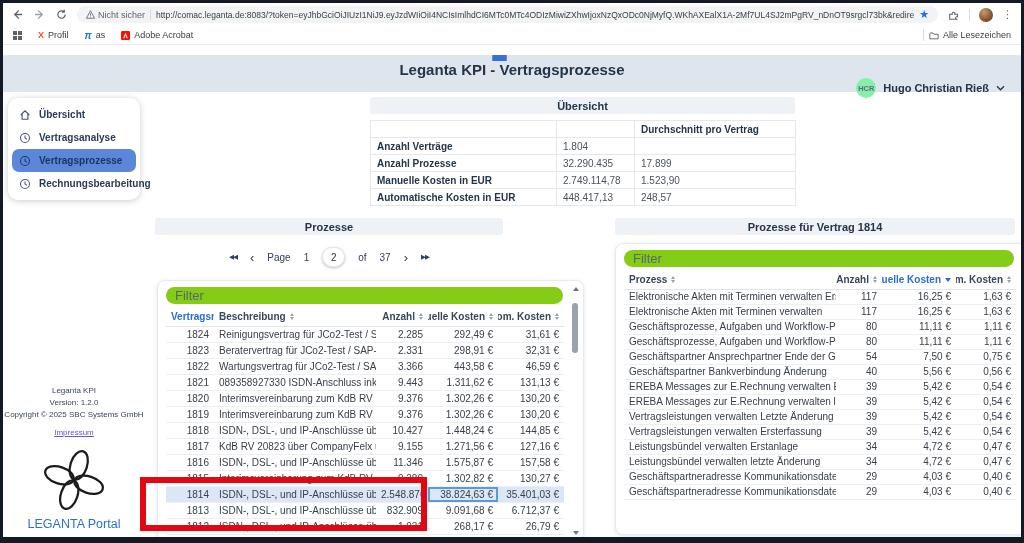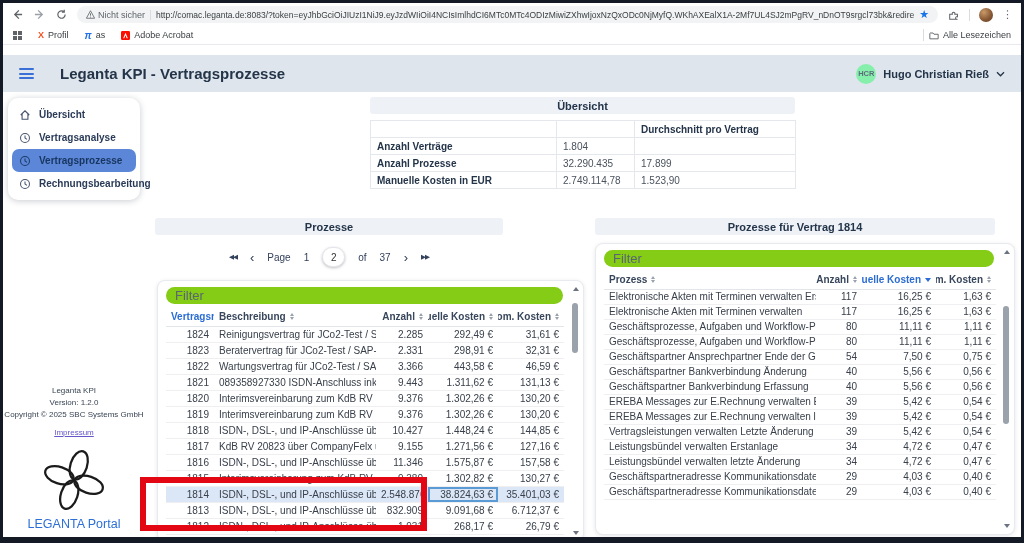--- a/index.html
+++ b/index.html
@@ -27,21 +27,21 @@
                border-bottom:1px solid #e8eaed; }
   .bm { display:flex; align-items:center; gap:4px; cursor:pointer; white-space:nowrap; }
   .apps-grid { width:9px; height:9px; display:grid; grid-template-columns:4px 4px; gap:1px; }
   .apps-grid i { background:#5f6368; width:4px; height:4px; }
   .bm-x { color:#f4511e; font-weight:bold; font-size:9px; }
   .bm-pi { color:#1f6feb; font-weight:bold; font-style:italic; font-size:10px; }
   .bm-right { margin-left:auto; display:flex; align-items:center; gap:5px; }
 
   
   .app-header { position:absolute; top:52px; left:0; width:1018px; height:37px; background:#dee5ec;
-                display:flex; align-items:center; padding:0 16px; }
+                display:flex; align-items:center; padding:0 16px;flex-direction:column; }
   .hamburger { width:15px; height:11px; display:flex; flex-direction:column; justify-content:space-between;
                margin-right:26px; cursor:pointer; }
   .hamburger i { display:block; height:2px; background:#3a6fd8; border-radius:1px; }
   .app-title { font-size:15px; font-weight:bold; color:#243449; }
   .user-area { margin-left:auto; display:flex; align-items:center; gap:7px; cursor:pointer; }
   .user-avatar { width:20px; height:20px; border-radius:50%; background:#86efac; color:#5c6b7c;
                  font-size:7.5px; font-weight:bold; display:flex; align-items:center; justify-content:center; }
   .user-name { font-size:11px; font-weight:bold; color:#243449; }
 
   
@@ -67,21 +67,21 @@
   .overview { position:absolute; left:367px; top:94px; width:425px; }
   .ov-table { width:425px; margin-top:6px; border-collapse:collapse; font-size:10px; table-layout:fixed; }
   .ov-table th, .ov-table td { border:1px solid #e4e7eb; height:17px; padding:0 6px; text-align:left;
                                white-space:nowrap; overflow:hidden; font-weight:normal; color:#4a525e; }
   .ov-table th { font-weight:bold; color:#243449; }
   .ov-table td:first-child { font-weight:bold; color:#243449; }
   .ov-c1 { width:186px; } .ov-c2 { width:78px; } .ov-c3 { width:161px; }
 
   
   .panel-prozesse { position:absolute; left:152px; top:215px; width:348px; }
-  .panel-1814 { position:absolute; left:592px; top:215px; width:400px; }
+  .panel-1814 { position:absolute; left:612px; top:215px; width:400px; }
 
   .pagination { position:absolute; top:28px; left:0; width:100%; height:22px; display:flex;
                 align-items:center; justify-content:center; gap:13px; color:#33415c; font-size:10px; }
   .pg-ic { cursor:pointer; color:#33415c; line-height:1; }
   .pg-dbl { font-size:6.5px; letter-spacing:-1px; }
   .pg-chev { font-size:13px; color:#33415c; }
   .pg-pill { width:23px; height:20px; border-radius:11px; background:#fff; border:1px solid #e3e6ea;
              box-shadow:0 1px 3px rgba(0,0,0,.25); display:flex; align-items:center; justify-content:center;
              font-size:10px; color:#333; cursor:pointer; }
   .pg-txt { cursor:default; }
@@ -301,20 +301,25 @@
           <tr>
             <td>Anzahl Prozesse</td>
             <td>32.290.435</td>
             <td>17.899</td>
           </tr>
           <tr>
             <td>Manuelle Kosten in EUR</td>
             <td>2.749.114,78</td>
             <td>1.523,90</td>
           </tr>
+          <tr>
+            <td>Automatische Kosten in EUR</td>
+            <td>448.417,13</td>
+            <td>248,57</td>
+          </tr>
         </tbody>
     </table>
   </div>
 
   <div class="panel-prozesse">
     <div class="sec-title">Prozesse</div>
     <div class="pagination">
       <span class="pg-ic pg-dbl">◀◀</span>
       <span class="pg-ic pg-chev">‹</span>
       <span class="pg-txt">Page</span>
@@ -561,39 +566,39 @@
               <td class="num">7,50 €</td>
               <td class="num">0,75 €</td>
             </tr>
             <tr>
               <td>Geschäftspartner Bankverbindung Änderung</td>
               <td class="num">40</td>
               <td class="num">5,56 €</td>
               <td class="num">0,56 €</td>
             </tr>
             <tr>
-              <td>Geschäftspartner Bankverbindung Erfassung</td>
-              <td class="num">40</td>
-              <td class="num">5,56 €</td>
-              <td class="num">0,56 €</td>
-            </tr>
-            <tr>
               <td>EREBA Messages zur E.Rechnung verwalten Erstanlage</td>
               <td class="num">39</td>
               <td class="num">5,42 €</td>
               <td class="num">0,54 €</td>
             </tr>
             <tr>
               <td>EREBA Messages zur E.Rechnung verwalten letzte Änderu...</td>
               <td class="num">39</td>
               <td class="num">5,42 €</td>
               <td class="num">0,54 €</td>
             </tr>
             <tr>
               <td>Vertragsleistungen verwalten Letzte Änderung</td>
+              <td class="num">39</td>
+              <td class="num">5,42 €</td>
+              <td class="num">0,54 €</td>
+            </tr>
+            <tr>
+              <td>Vertragsleistungen verwalten Ersterfassung</td>
               <td class="num">39</td>
               <td class="num">5,42 €</td>
               <td class="num">0,54 €</td>
             </tr>
             <tr>
               <td>Leistungsbündel verwalten Erstanlage</td>
               <td class="num">34</td>
               <td class="num">4,72 €</td>
               <td class="num">0,47 €</td>
             </tr>

